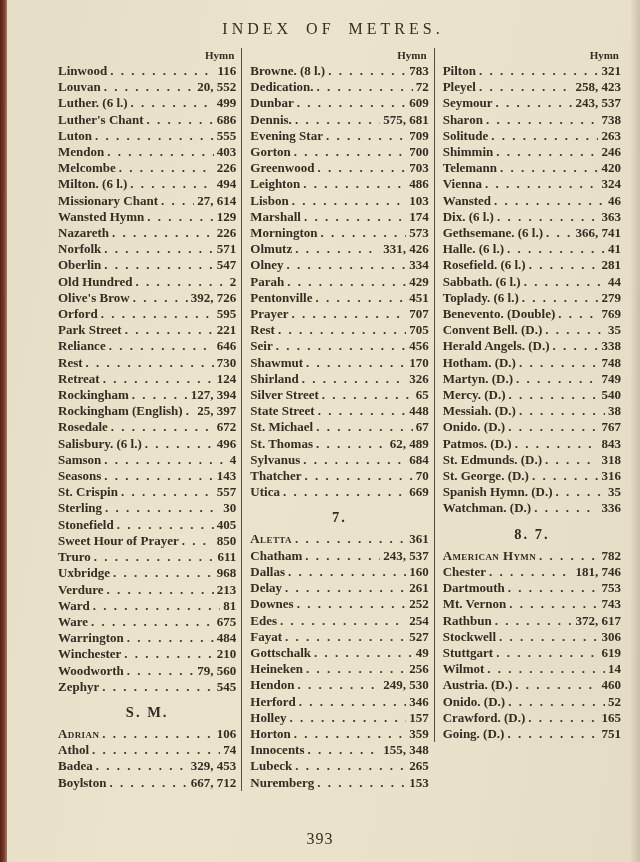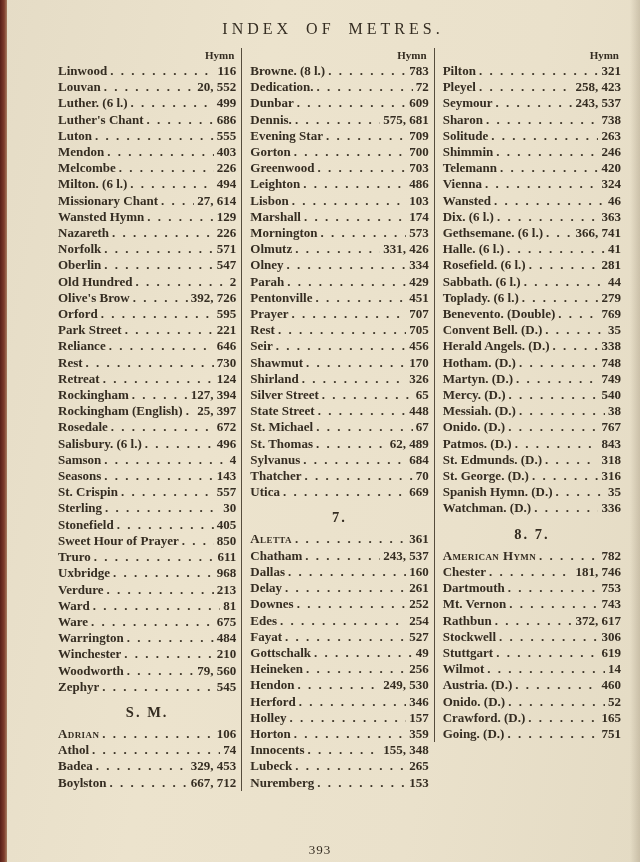--- a/index.html
+++ b/index.html
@@ -68,23 +68,23 @@
     min-width: 4px;
     color: #3c3427;
   }
   .leader::after {
     content: ". . . . . . . . . . . . . . . . . . . . . . . . . . . .";
     letter-spacing: 2px;
   }
   .entry-num { flex: 0 0 auto; }
   .page-number {
     position: absolute;
-    bottom: 4px; left: 0; right: 0;
+    bottom: 14px; left: 0; right: 0;
     text-align: center;
-    font-size: 13px;
+    font-size: 16px;
     letter-spacing: 1px;
     margin-top: 44px;
   }
 </style>
 </head>
 <body>
 
 <div class="page">
   <div class="gutter"></div>
   <div class="edge-shade"></div>

